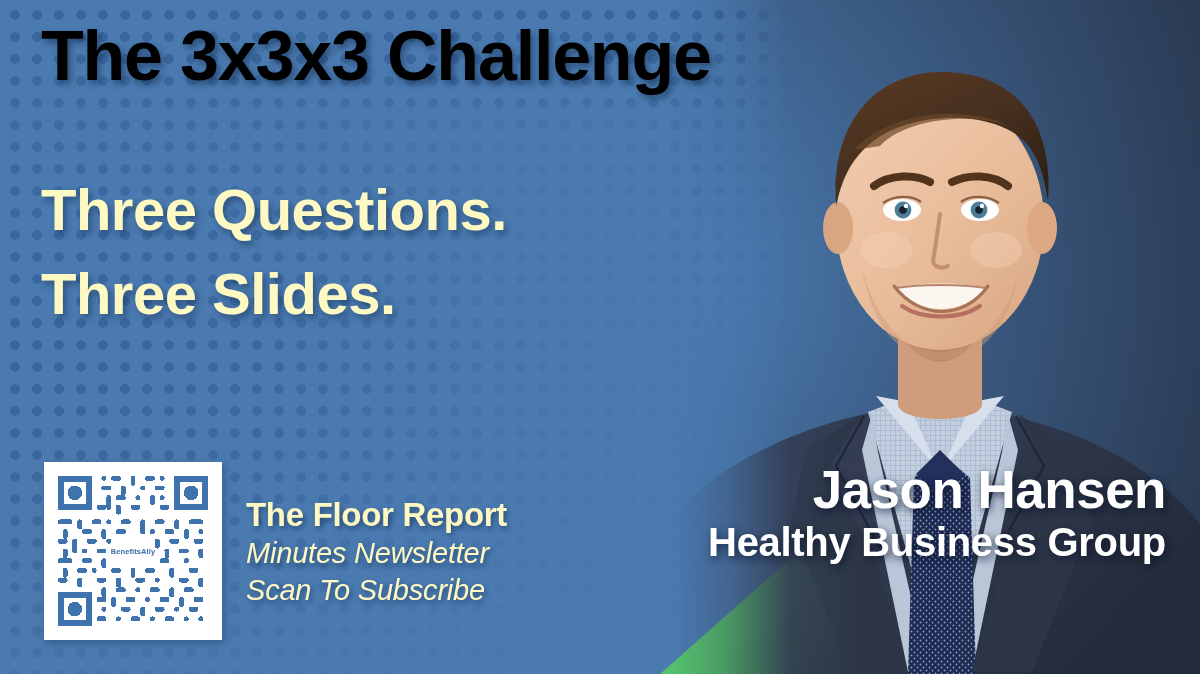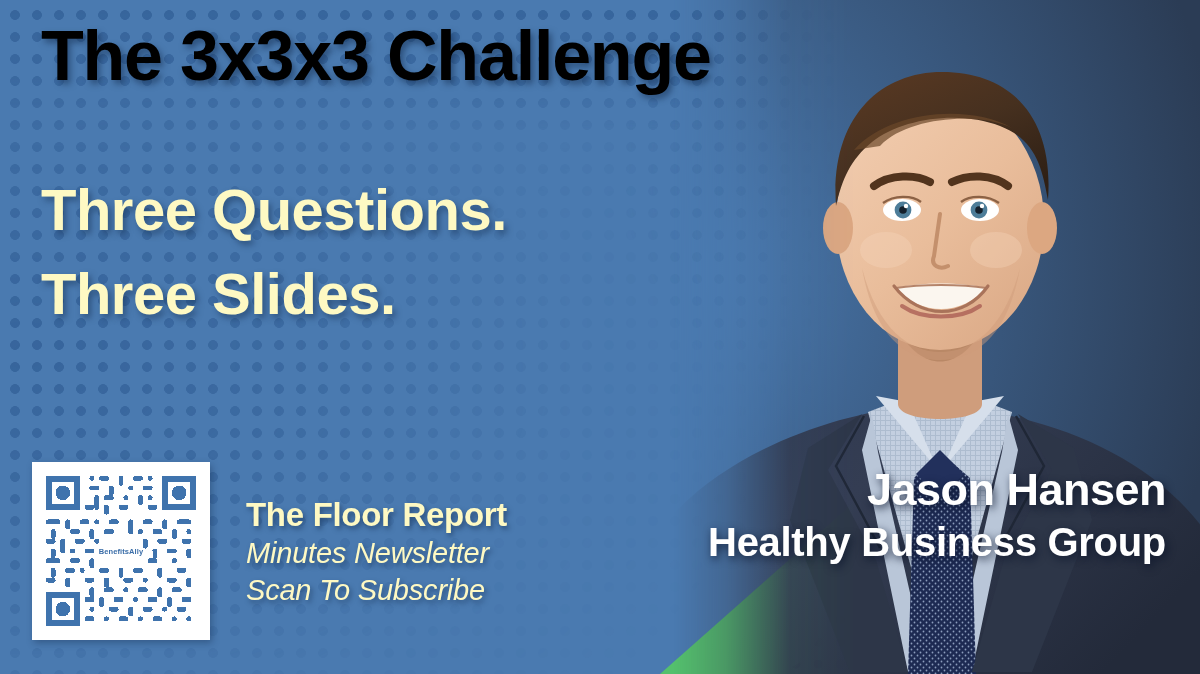--- a/index.html
+++ b/index.html
@@ -70,21 +70,21 @@
     color:#fef9c3;
     font-size:58px; font-weight:bold;
     line-height:84px;
     letter-spacing:-0.5px;
     text-shadow:3px 4px 6px rgba(20,45,80,0.50);
   }
   .subhead div { white-space:nowrap; }
 
   
   .qr-card {
-    position:absolute; left:32px; top:462px;
+    position:absolute; left:44px; top:462px;
     width:178px; height:178px;
     background:#ffffff;
     padding:9px;
     box-shadow:2px 3px 7px rgba(20,45,80,0.40);
   }
   .qr-card svg { display:block; width:100%; height:100%; }
   .qr-center-label {
     position:absolute; left:0; right:0; top:50%;
     transform:translateY(-50%);
     text-align:center;
@@ -108,21 +108,21 @@
     text-shadow:2px 3px 5px rgba(20,45,80,0.55);
     white-space:nowrap;
   }
 
   
   .speaker {
     position:absolute; right:34px; top:463px;
     text-align:right; color:#ffffff;
   }
   .sp-name {
-    font-size:45px; font-weight:bold; line-height:54px;
+    font-size:53px; font-weight:bold; line-height:54px;
     letter-spacing:-0.5px;
     text-shadow:2px 3px 8px rgba(8,18,40,0.75);
     white-space:nowrap;
     text-align:right;
   }
   .sp-org {
     font-size:40px; font-weight:bold; line-height:50px;
     letter-spacing:-0.3px;
     text-shadow:2px 3px 8px rgba(8,18,40,0.75);
     white-space:nowrap;

